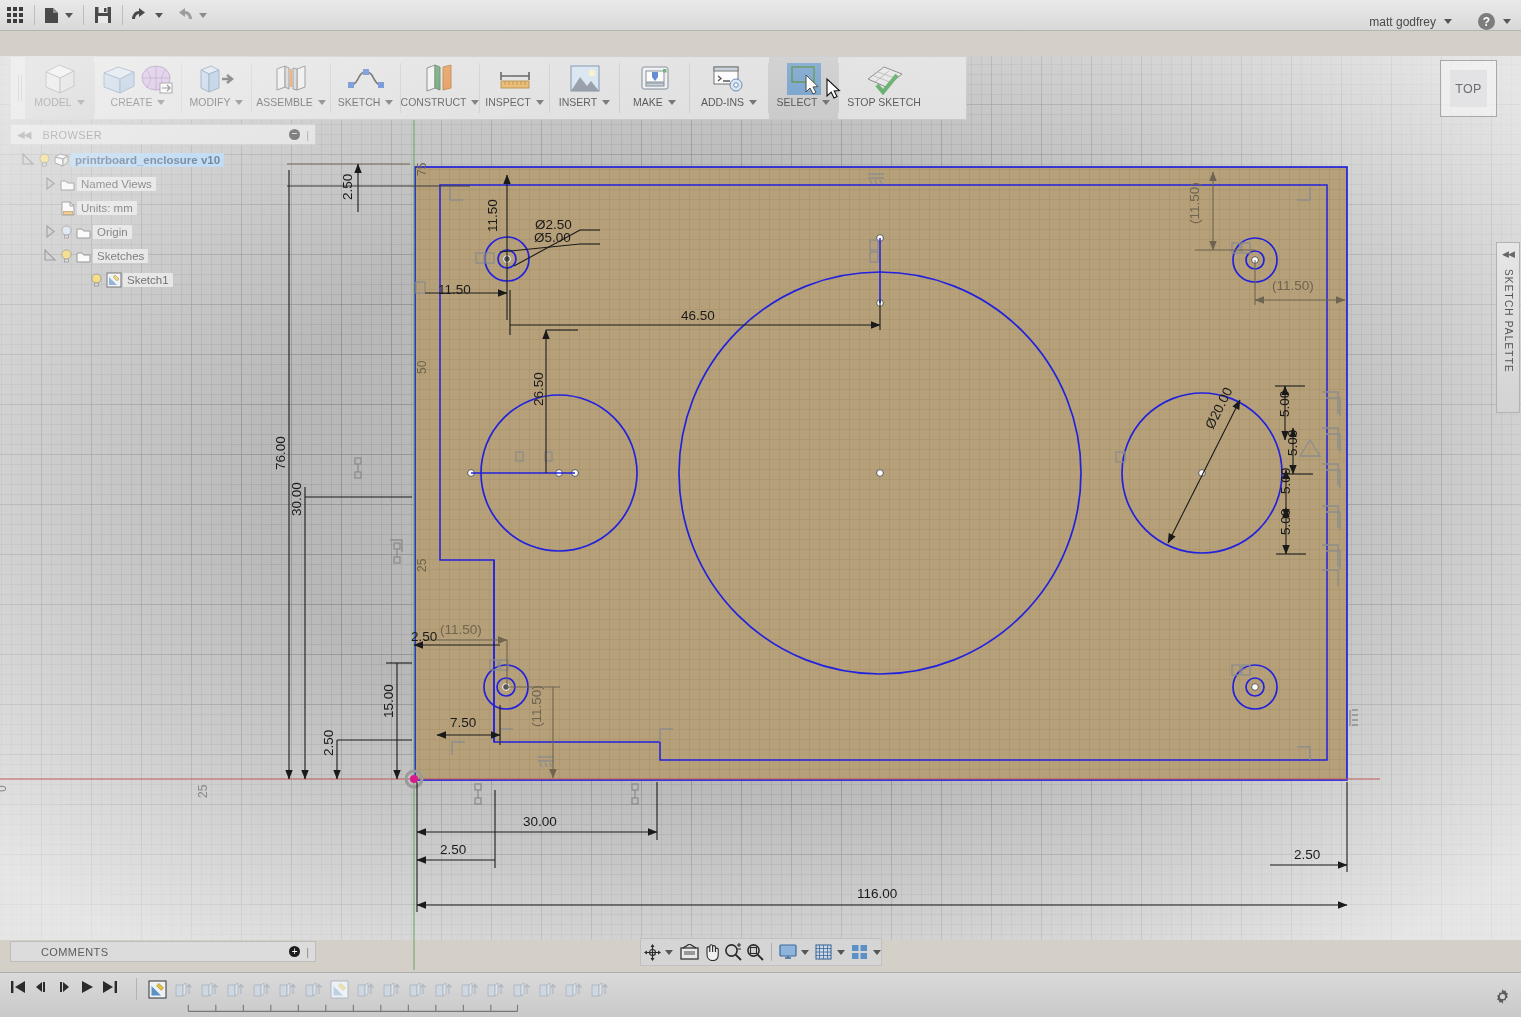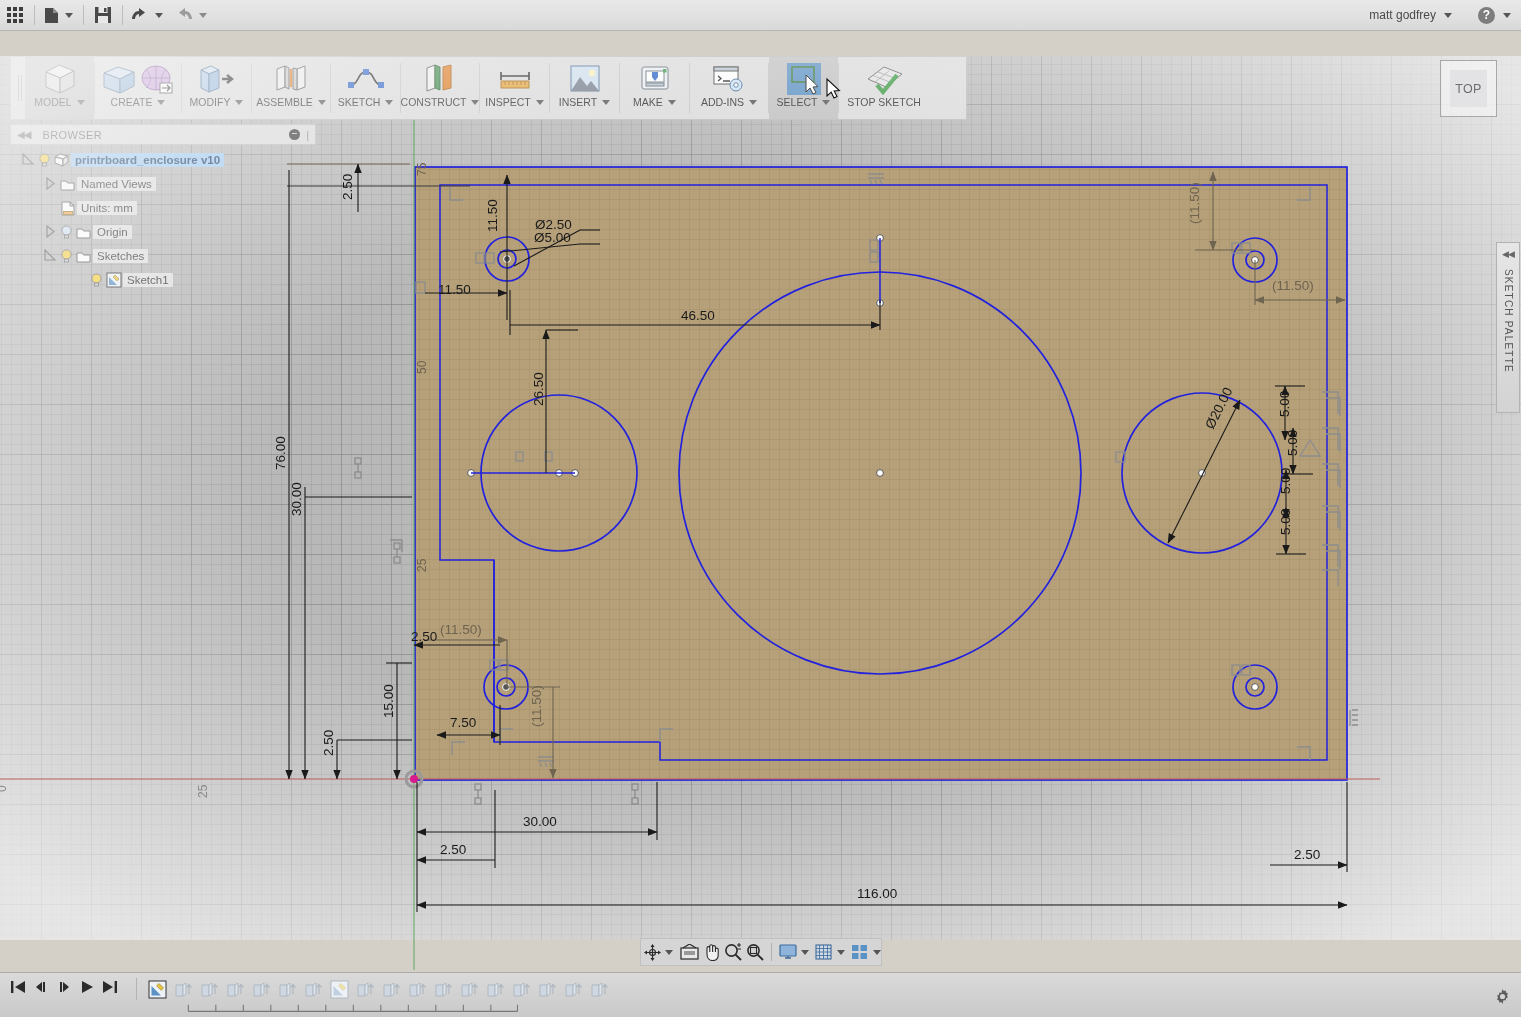--- a/index.html
+++ b/index.html
@@ -9,21 +9,21 @@
     background:#d4d0c8;
     -webkit-font-smoothing:antialiased;
   }
   #app{position:relative;width:1521px;height:1017px;}
 
   
   .topbar{
     position:absolute;left:0;top:0;width:1521px;height:30px;
     background:linear-gradient(#e9e9e9,#d9d9d9);
     border-bottom:1px solid #b5b5b5;
-    display:flex;align-items:center;
+    display:flex;align-items:flex-end;
   }
   .tb-group{display:flex;align-items:center;height:30px;}
   .tb-btn{
     width:30px;height:26px;display:flex;align-items:center;justify-content:center;
     cursor:default;
   }
   .tb-sep{width:1px;height:20px;background:#bdbdbd;margin:0 4px;}
   .caret{
     width:0;height:0;border-left:4px solid transparent;border-right:4px solid transparent;
     border-top:5px solid #555;margin-left:2px;
@@ -820,20 +820,25 @@
 
   <div class="viewcube">
     <div class="face">TOP</div>
   </div>
 
   <div class="palette">
     <span class="parrow">◀◀</span>
     <span class="ptext">SKETCH PALETTE</span>
   </div>
 
+  <div class="comments">
+    <span class="ctitle">COMMENTS</span>
+    <span class="cplus">+</span>
+    <span class="cgrip">|</span>
+  </div>
 
   <div class="navbar">
     <div class="navbtn">
       <svg width="17" height="17" viewBox="0 0 17 17">
           <path d="M8.5 1v15M1 8.5h15" stroke="#2b2b2b" stroke-width="1.2" fill="none"></path>
           <path d="M8.5 0l2 3h-4zM8.5 17l2-3h-4zM0 8.5l3-2v4zM17 8.5l-3-2v4z" fill="#2b2b2b"></path>
           <circle cx="8.5" cy="8.5" r="3" fill="none" stroke="#2b2b2b" stroke-width="1.2"></circle>
         </svg>
     </div>
     <div class="caret" style="margin-right:5px"></div>

